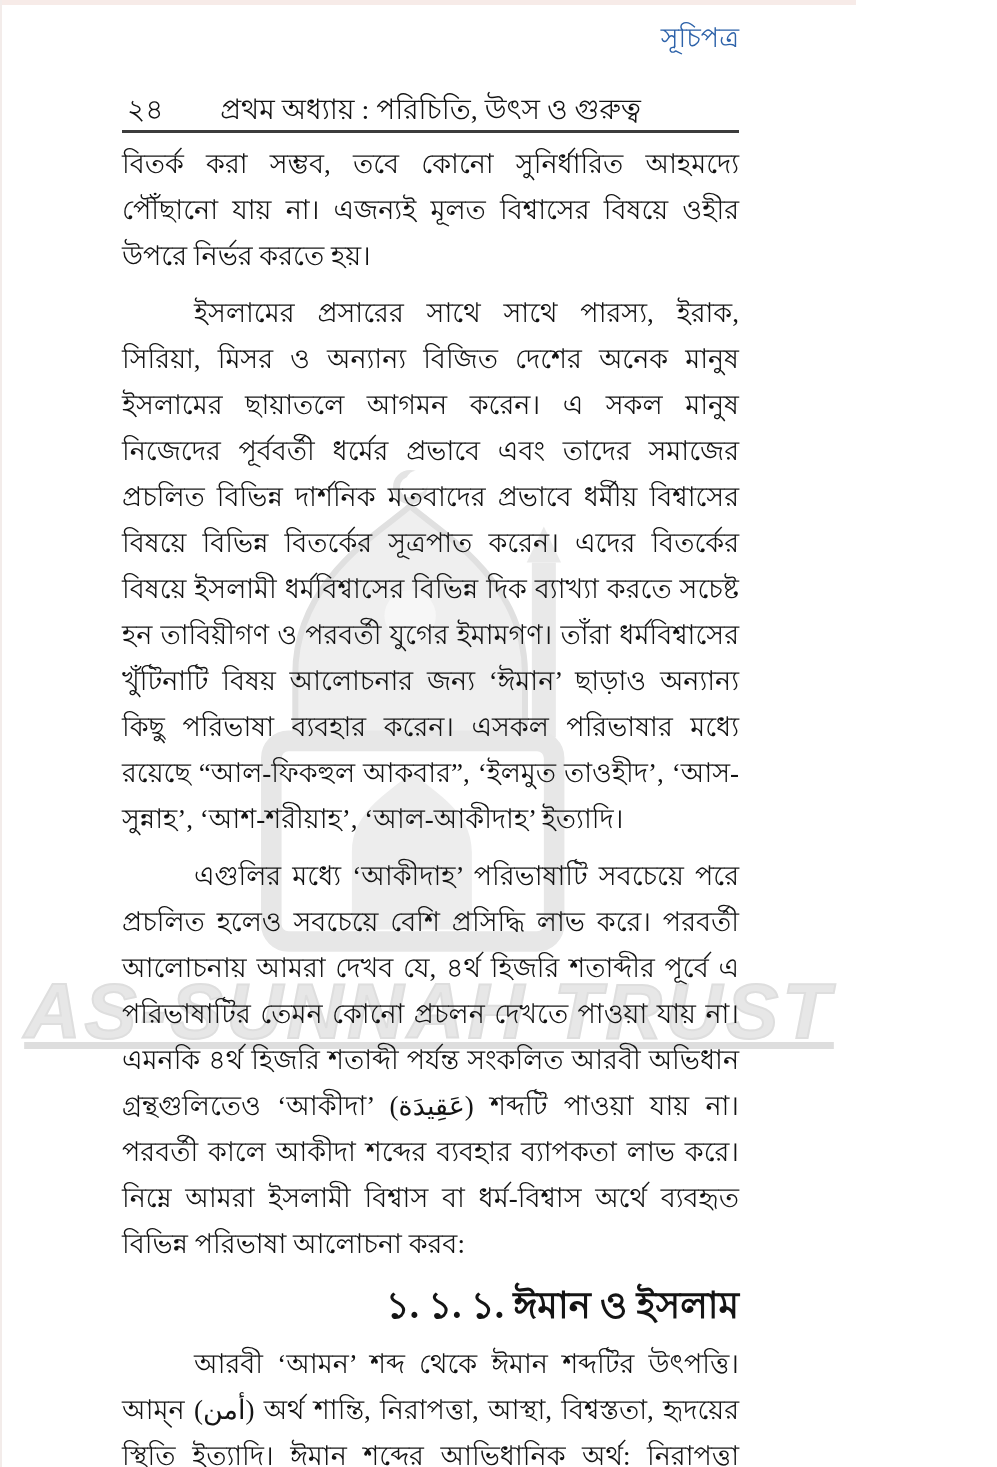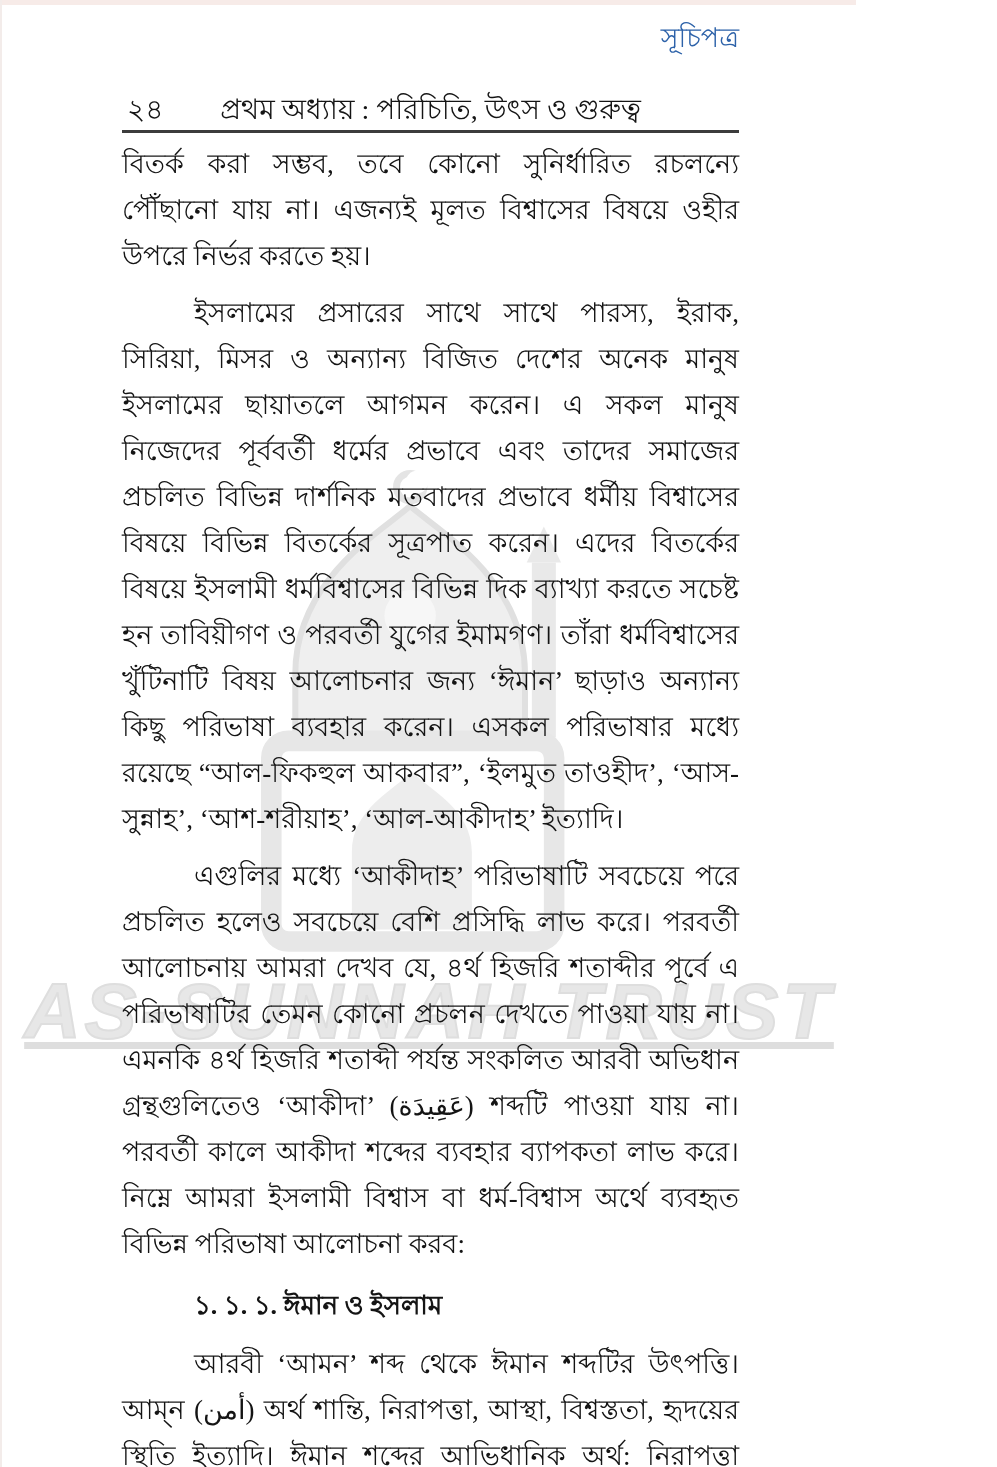--- a/index.html
+++ b/index.html
@@ -70,24 +70,24 @@
     z-index:1;
     font-size:27px;line-height:46px;
     text-align:justify;
   }
   .body-text p{
     margin:0 0 11px 0;
     text-indent:72px;
   }
   .body-text p.continuation{text-indent:0;}
   .section-heading{
-    font-size:26px;font-weight:bold;
+    font-size:37px;font-weight:bold;
     margin:18px 0 14px 72px;
     line-height:42px;
-    text-align:left;
+    text-align:right;
   }
 </style>
 </head>
 <body>
 
 <div class="page">
 
   <div class="top-strip"></div>
 
   <a class="toc-link">সূচিপত্র</a>
@@ -113,20 +113,20 @@
       <path d="M394 128 L434 128 L414 86 Z" fill="#e9e9e9"></path>
 
       <rect x="96" y="336" width="330" height="234" rx="20" fill="none" stroke="#e7e7e7" stroke-width="24"></rect>
 
       <path d="M260 372 C 282 394 330 416 330 466 L330 556 L190 556 L190 466 C190 416 238 394 260 372 Z" fill="#ededed"></path>
     </svg>
     <div class="wm-text">AS-SUNNAH TRUST</div>
   </div>
 
   <div class="body-text">
-    <p class="continuation">বিতর্ক করা সম্ভব, তবে কোনো সুনির্ধারিত রচলন্যে পৌঁছানো যায় না। এজন্যই মূলত বিশ্বাসের বিষয়ে ওহীর উপরে নির্ভর করতে হয়।</p>
+    <p class="continuation">বিতর্ক করা সম্ভব, তবে কোনো সুনির্ধারিত আহমদ্যে পৌঁছানো যায় না। এজন্যই মূলত বিশ্বাসের বিষয়ে ওহীর উপরে নির্ভর করতে হয়।</p>
     <p>ইসলামের প্রসারের সাথে সাথে পারস্য, ইরাক, সিরিয়া, মিসর ও অন্যান্য বিজিত দেশের অনেক মানুষ ইসলামের ছায়াতলে আগমন করেন। এ সকল মানুষ নিজেদের পূর্ববর্তী ধর্মের প্রভাবে এবং তাদের সমাজের প্রচলিত বিভিন্ন দার্শনিক মতবাদের প্রভাবে ধর্মীয় বিশ্বাসের বিষয়ে বিভিন্ন বিতর্কের সূত্রপাত করেন। এদের বিতর্কের বিষয়ে ইসলামী ধর্মবিশ্বাসের বিভিন্ন দিক ব্যাখ্যা করতে সচেষ্ট হন তাবিয়ীগণ ও পরবর্তী যুগের ইমামগণ। তাঁরা ধর্মবিশ্বাসের খুঁটিনাটি বিষয় আলোচনার জন্য ‘ঈমান’ ছাড়াও অন্যান্য কিছু পরিভাষা ব্যবহার করেন। এসকল পরিভাষার মধ্যে রয়েছে “আল-ফিকহুল আকবার”, ‘ইলমুত তাওহীদ’, ‘আস-সুন্নাহ’, ‘আশ-শরীয়াহ’, ‘আল-আকীদাহ’ ইত্যাদি।</p>
     <p>এগুলির মধ্যে ‘আকীদাহ’ পরিভাষাটি সবচেয়ে পরে প্রচলিত হলেও সবচেয়ে বেশি প্রসিদ্ধি লাভ করে। পরবর্তী আলোচনায় আমরা দেখব যে, ৪র্থ হিজরি শতাব্দীর পূর্বে এ পরিভাষাটির তেমন কোনো প্রচলন দেখতে পাওয়া যায় না। এমনকি ৪র্থ হিজরি শতাব্দী পর্যন্ত সংকলিত আরবী অভিধান গ্রন্থগুলিতেও ‘আকীদা’ (عَقِيدَة) শব্দটি পাওয়া যায় না। পরবর্তী কালে আকীদা শব্দের ব্যবহার ব্যাপকতা লাভ করে। নিম্নে আমরা ইসলামী বিশ্বাস বা ধর্ম-বিশ্বাস অর্থে ব্যবহৃত বিভিন্ন পরিভাষা আলোচনা করব:</p>
     <h2 class="section-heading">১. ১. ১. ঈমান ও ইসলাম</h2>
     <p>আরবী ‘আমন’ শব্দ থেকে ঈমান শব্দটির উৎপত্তি। আম্‌ন (أمن) অর্থ শান্তি, নিরাপত্তা, আস্থা, বিশ্বস্ততা, হৃদয়ের স্থিতি ইত্যাদি। ঈমান শব্দের আভিধানিক অর্থ: নিরাপত্তা প্রদান, আস্থা স্থাপন, বিশ্বাস ইত্যাদি। শব্দটির অর্থ সম্পর্কে ৪র্থ হিজরি শতকের প্রসিদ্ধ ভাষাবিদ আবুল হুসাইন আহমদ ইবনু ফারিস [৩৯৫ হি.] বলেন: “হামযা, মীম ও নূন: এই ধাতুটির</p>
   </div>
 
 </div>
 
 </body></html>

